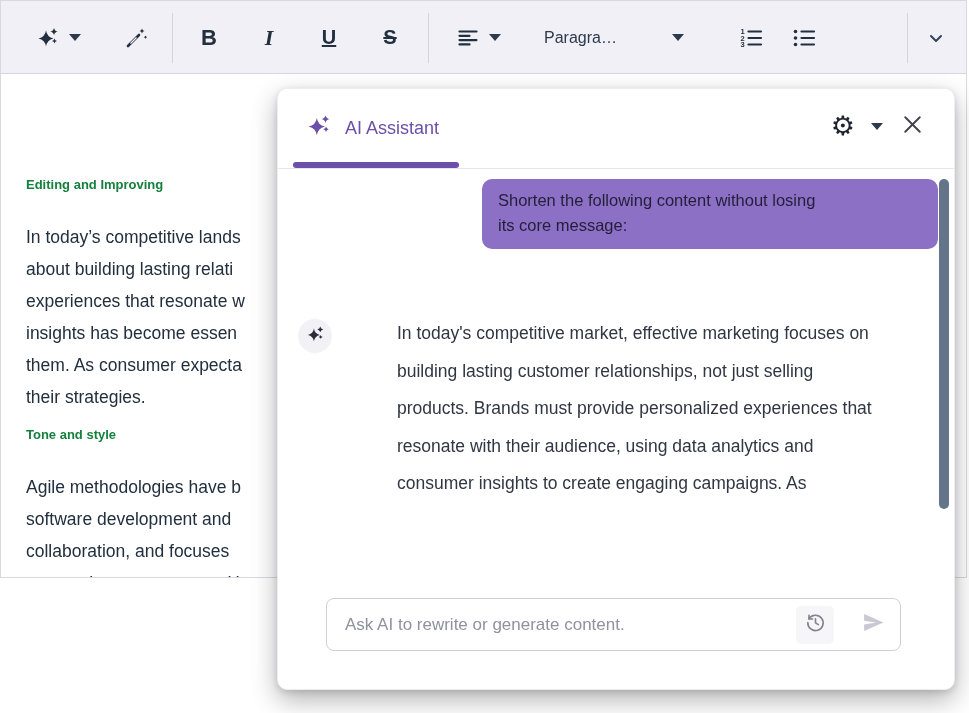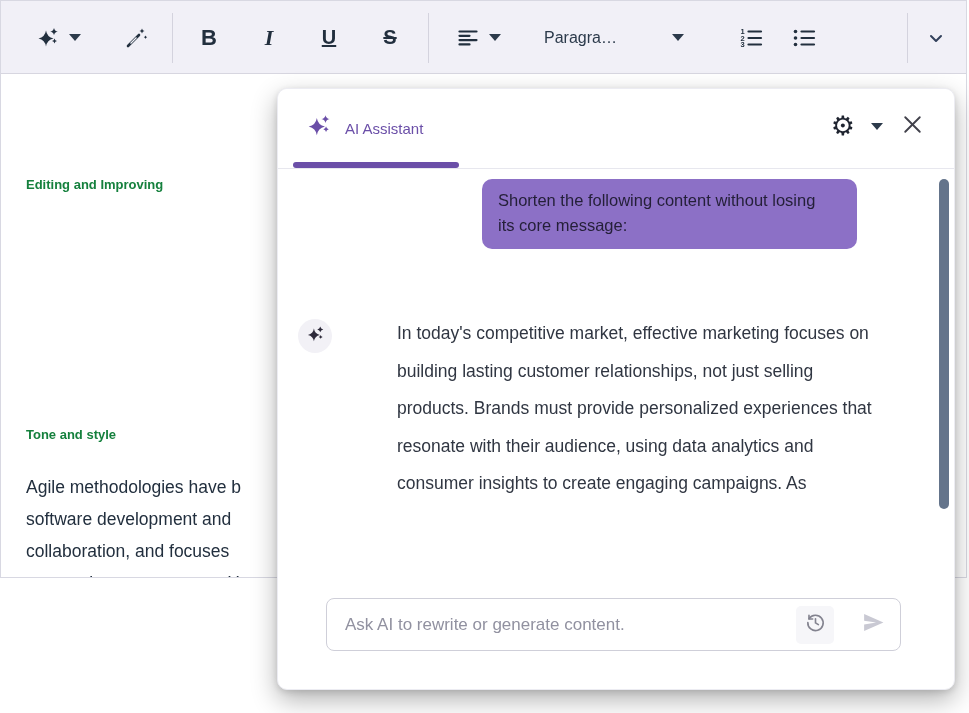--- a/index.html
+++ b/index.html
@@ -33,30 +33,30 @@
     color:#222f3e; white-space:nowrap; }
 
   
   .dialog { position:absolute; left:277px; top:88px; width:678px; height:602px;
     background:#fff; border:1px solid #ececf2; border-radius:10px;
     box-shadow:0 10px 26px rgba(0,0,0,0.30), 0 2px 6px rgba(0,0,0,0.12); }
   .dlg-header { position:absolute; left:0; top:0; width:100%; height:80px;
     border-bottom:1px solid #e7e7ee; border-radius:10px 10px 0 0; background:#fff; }
   .dlg-tab { position:absolute; left:28px; top:24px; display:flex; align-items:center;
     gap:13px; cursor:pointer; }
-  .dlg-title { font-size:15px; font-weight:500; color:#6b4fa8; }
+  .dlg-title { font-size:18px; font-weight:500; color:#6b4fa8; }
   .tab-underline { position:absolute; left:15px; bottom:0px; width:166px; height:6px;
     border-radius:3px; background:#6b4fa8; }
   .dlg-actions { position:absolute; right:28px; top:22px; display:flex;
     align-items:center; gap:16px; }
   .gear { font-size:27px; line-height:1; color:#1f2430; cursor:pointer; }
   .dlg-actions .caret { cursor:pointer; }
 
   
-  .bubble-user { position:absolute; left:204px; top:90px; width:375px;
+  .bubble-user { position:absolute; left:204px; top:90px; width:456px;
     background:#8c70c6; border-radius:10px; padding:9px 16px 11px;
     font-size:16.5px; line-height:25px; color:#241f38; }
   .ai-avatar { position:absolute; left:20px; top:230px; width:34px; height:34px;
     border-radius:50%; background:#f2f1f6; display:flex; align-items:center;
     justify-content:center; }
   .ai-text { position:absolute; left:71px; top:226px; width:600px;
     font-size:17.5px; line-height:37.6px; color:#303642;margin-left:48px; }
 
   
   .input-row { position:absolute; left:48px; top:509px; width:575px; height:53px;
@@ -169,20 +169,28 @@
         <span>
           <svg width="22" height="22" viewBox="0 0 22 22" fill="none" stroke="#33415c" stroke-width="2" stroke-linecap="round" stroke-linejoin="round">
             <path d="M6 9 L11 14 L16 9"></path>
           </svg>
         </span>
       </div>
     </div>
 
     <div class="content">
       <div class="doc-h" style="top:102px;">Editing and Improving</div>
+      <div class="doc-p" style="top:146px;">
+        <div>In today’s competitive lands</div>
+        <div>about building lasting relati</div>
+        <div>experiences that resonate w</div>
+        <div>insights has become essen</div>
+        <div>them. As consumer expecta</div>
+        <div>their strategies.</div>
+      </div>
       <div class="doc-h" style="top:352px;">Tone and style</div>
       <div class="doc-p" style="top:396px;">
         <div>Agile methodologies have b</div>
         <div>software development and</div>
         <div>collaboration, and focuses</div>
         <div>more value to customers. H</div>
 
       </div>
     </div>
   </div>

